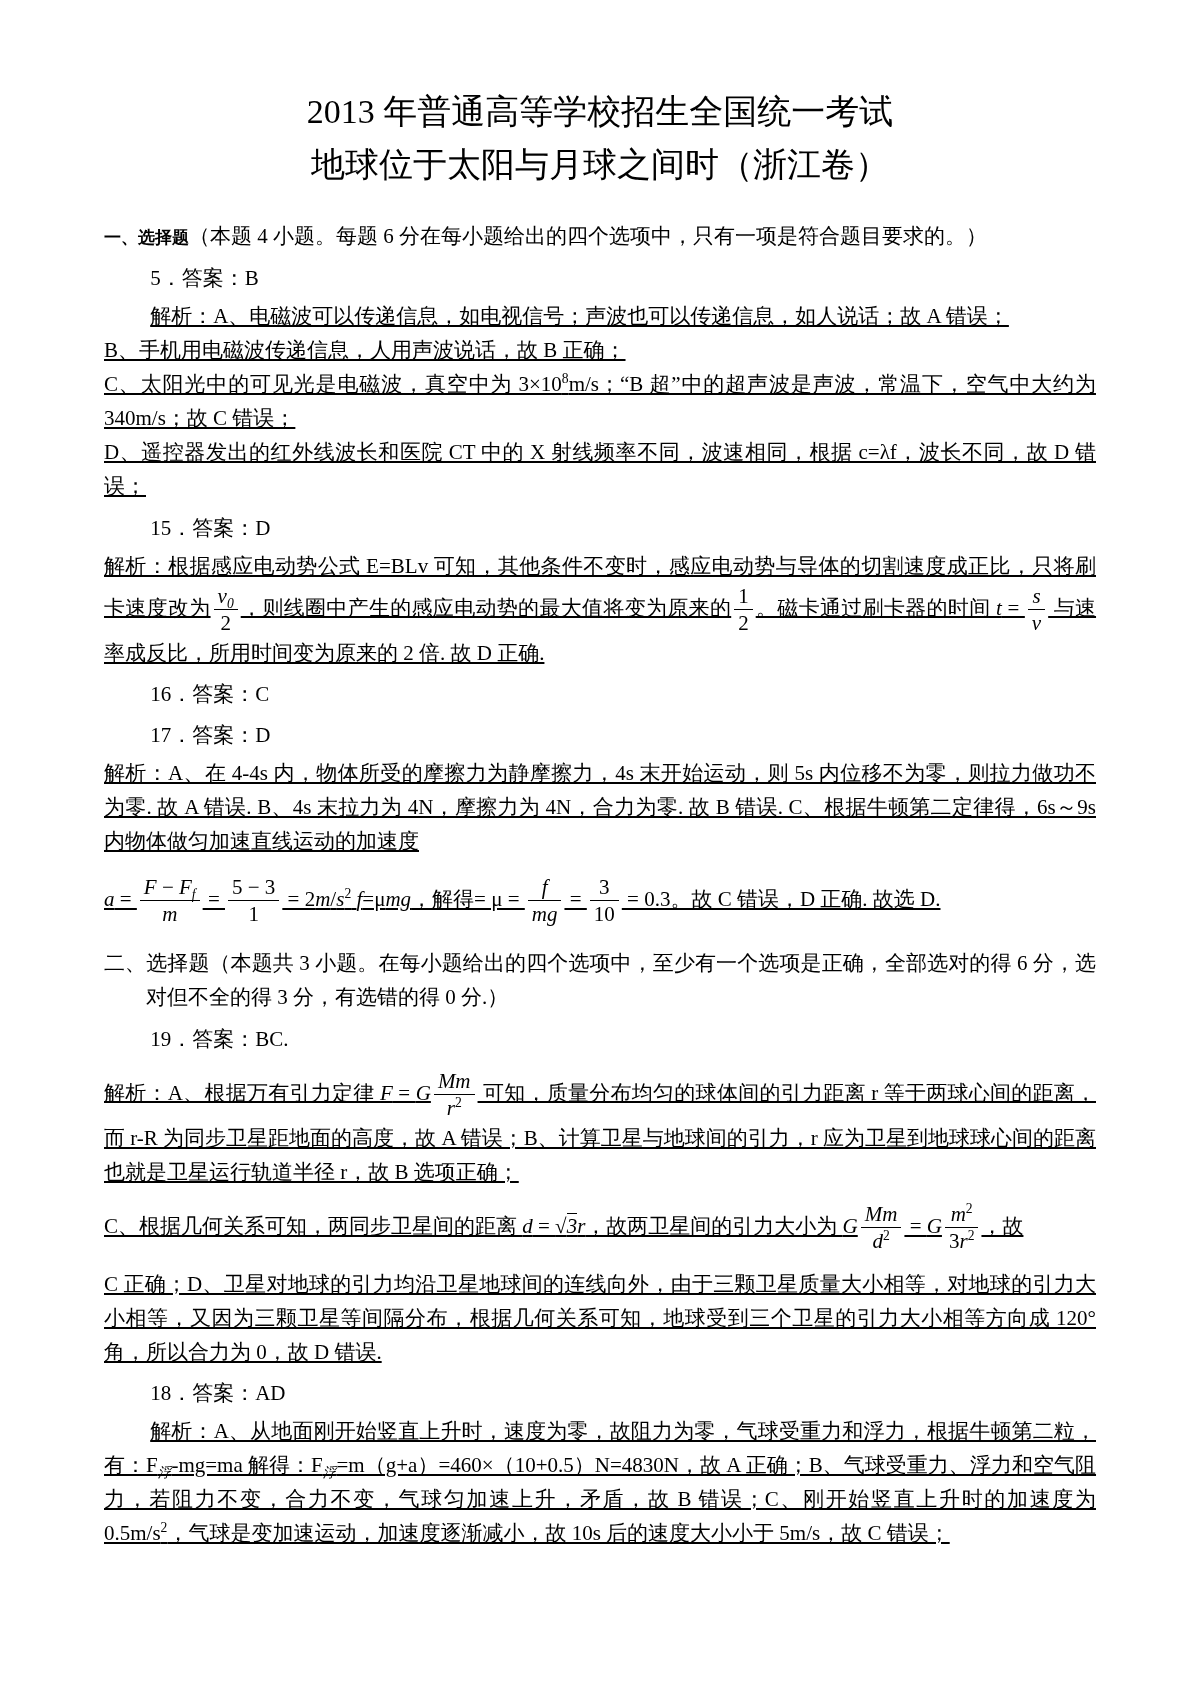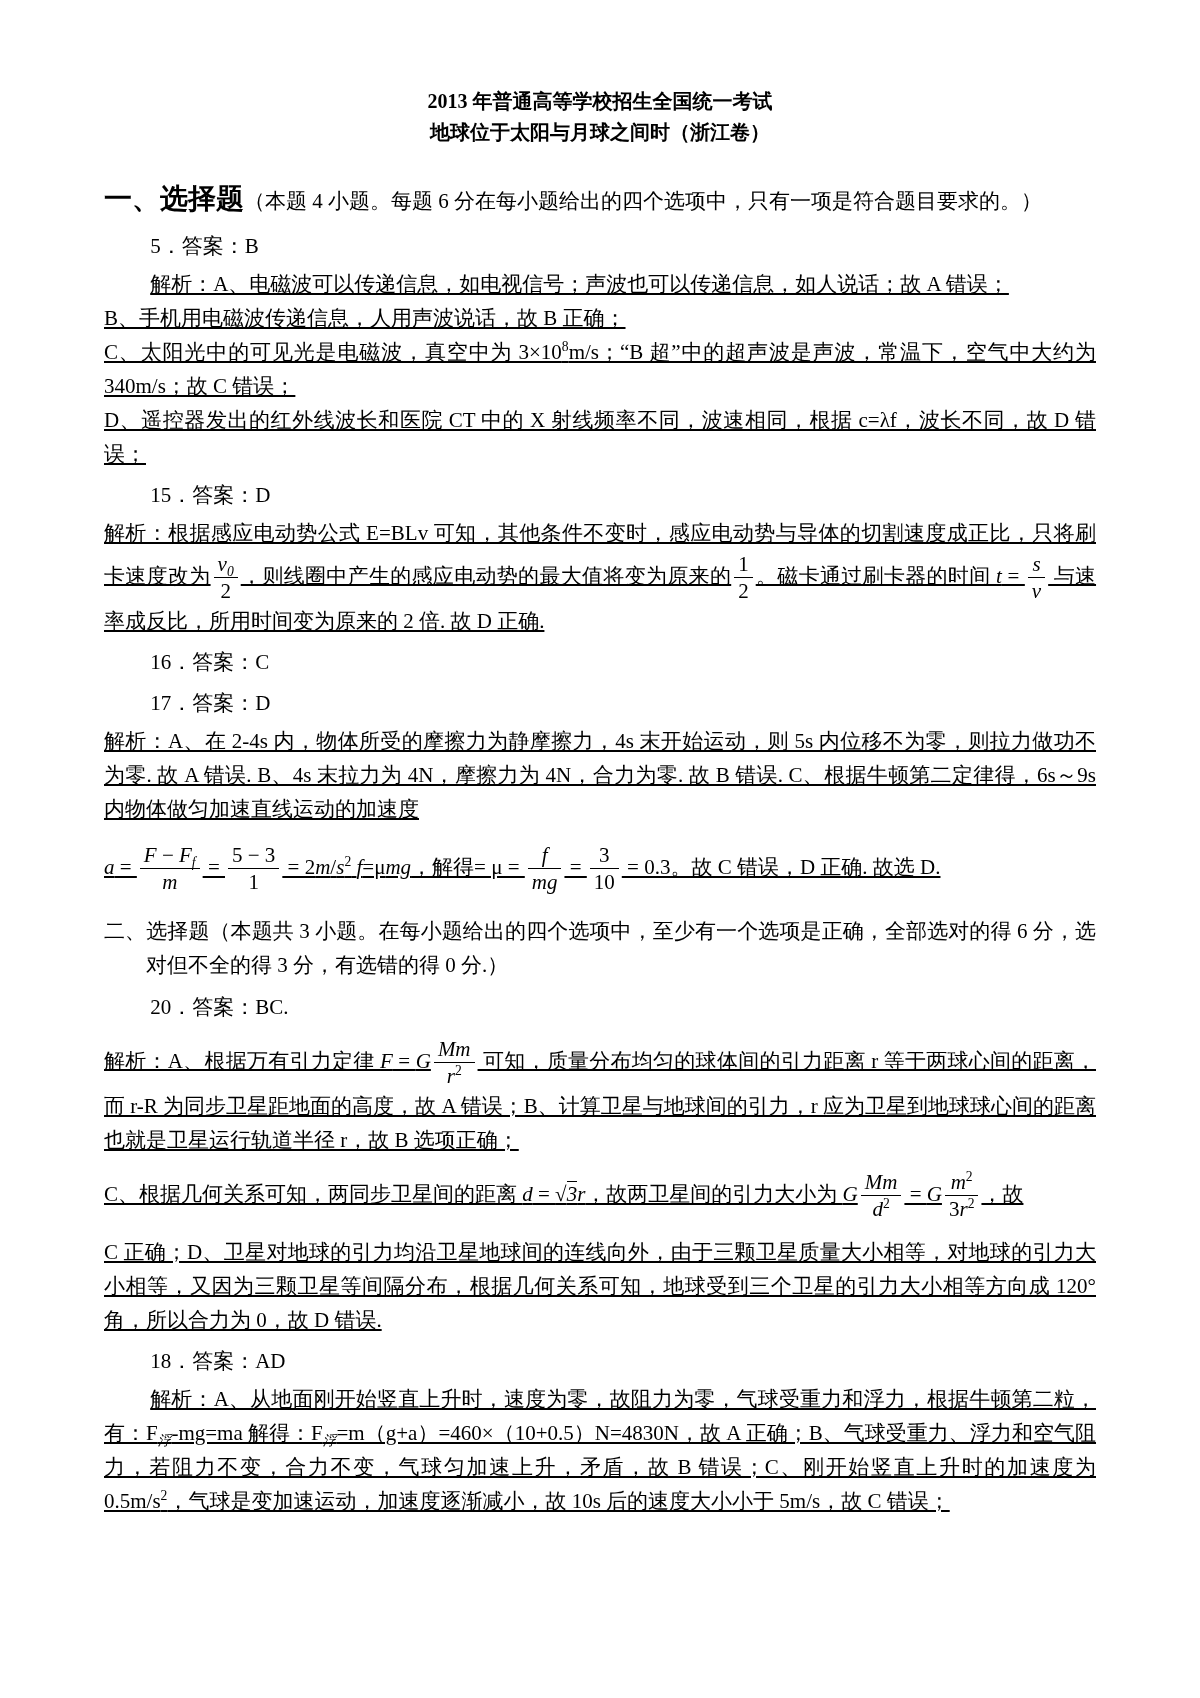--- a/index.html
+++ b/index.html
@@ -10,27 +10,27 @@
     overflow: hidden;
     padding: 86px 104px 40px 104px;
     font-family: "Liberation Serif", "DejaVu Serif", serif;
     font-size: 21px;
     line-height: 1.62;
     color: #000;
     background: #fff;
   }
   .title {
     text-align: center;
-    font-weight: bold;
-    font-size: 20px;
+    font-weight: normal;
+    font-size: 34px;
     line-height: 1.55;
   }
   p { margin: 0; }
   .sec1-heading { margin: 28px 0 8px 0; }
-  .seg-b { font-weight: bold; font-size: 28px; }
+  .seg-b { font-weight: bold; font-size: 17px; }
   .answer { text-indent: 2.2em; margin: 7px 0 4px 0; }
   .para { text-align: justify; text-decoration: underline; }
   .para.indent { text-indent: 2.2em; }
   .formula-line { margin: 16px 0 12px 0; }
   .gap-top { margin-top: 12px; }
   .sec2-heading {
     margin: 18px 0 8px 0;
     padding-left: 2em;
     text-indent: -2em;
     text-align: justify;
@@ -68,26 +68,26 @@
   <p class="para">B、手机用电磁波传递信息，人用声波说话，故 B 正确；</p>
   <p class="para"><span class="seg-t">C、太阳光中的可见光是电磁波，真空中为 3×10</span><span class="seg-sup">8</span><span class="seg-t">m/s；“B 超”中的超声波是声波，常温下，空气中大约为 340m/s；故 C 错误；</span></p>
   <p class="para">D、遥控器发出的红外线波长和医院 CT 中的 X 射线频率不同，波速相同，根据 c=λf，波长不同，故 D 错误；</p>
 
   <p class="answer">15．答案：D</p>
   <p class="para"><span class="seg-t">解析：根据感应电动势公式 E=BLv 可知，其他条件不变时，感应电动势与导体的切割速度成正比，只将刷卡速度改为</span><span class="frac"><span class="num"><span class="seg-i">v</span><span class="seg-sub">0</span></span><span class="den"><span class="seg-t">2</span></span></span><span class="seg-t">，则线圈中产生的感应电动势的最大值将变为原来的</span><span class="frac"><span class="num"><span class="seg-t">1</span></span><span class="den"><span class="seg-t">2</span></span></span><span class="seg-t">。磁卡通过刷卡器的时间 </span><span class="seg-i">t</span><span class="seg-t"> = </span><span class="frac"><span class="num"><span class="seg-i">s</span></span><span class="den"><span class="seg-i">v</span></span></span><span class="seg-t"> 与速率成反比，所用时间变为原来的 2 倍. 故 D 正确.</span></p>
 
   <p class="answer">16．答案：C</p>
 
   <p class="answer">17．答案：D</p>
-  <p class="para">解析：A、在 2-4s 内，物体所受的摩擦力为静摩擦力，4s 末开始运动，则 5s 内位移不为零，则拉力做功不为零. 故 A 错误. B、4s 末拉力为 4N，摩擦力为 4N，合力为零. 故 B 错误. C、根据牛顿第二定律得，6s～9s 内物体做匀加速直线运动的加速度</p>
+  <p class="para">解析：A、在 4-4s 内，物体所受的摩擦力为静摩擦力，4s 末开始运动，则 5s 内位移不为零，则拉力做功不为零. 故 A 错误. B、4s 末拉力为 4N，摩擦力为 4N，合力为零. 故 B 错误. C、根据牛顿第二定律得，6s～9s 内物体做匀加速直线运动的加速度</p>
   <p class="para formula-line"><span class="seg-i">a</span><span class="seg-t"> = </span><span class="frac"><span class="num"><span class="seg-i">F</span><span class="seg-t"> − </span><span class="seg-i">F</span><span class="seg-sub">f</span></span><span class="den"><span class="seg-i">m</span></span></span><span class="seg-t"> = </span><span class="frac"><span class="num"><span class="seg-t">5 − 3</span></span><span class="den"><span class="seg-t">1</span></span></span><span class="seg-t"> = 2</span><span class="seg-i">m</span><span class="seg-t">/</span><span class="seg-i">s</span><span class="seg-sup">2</span><span class="seg-t"> </span><span class="seg-i">f</span><span class="seg-t">=μ</span><span class="seg-i">mg</span><span class="seg-t">，解得= μ = </span><span class="frac"><span class="num"><span class="seg-i">f</span></span><span class="den"><span class="seg-i">mg</span></span></span><span class="seg-t"> = </span><span class="frac"><span class="num"><span class="seg-t">3</span></span><span class="den"><span class="seg-t">10</span></span></span><span class="seg-t"> = 0.3。故 C 错误，D 正确. 故选 D.</span></p>
 
   <p class="sec2-heading">二、选择题（本题共 3 小题。在每小题给出的四个选项中，至少有一个选项是正确，全部选对的得 6 分，选对但不全的得 3 分，有选错的得 0 分.）</p>
 
-  <p class="answer">20．答案：BC.</p>
+  <p class="answer">19．答案：BC.</p>
   <p class="para gap-top"><span class="seg-t">解析：A、根据万有引力定律 </span><span class="seg-i">F</span><span class="seg-t"> = </span><span class="seg-i">G</span><span class="frac"><span class="num"><span class="seg-i">Mm</span></span><span class="den"><span class="seg-i">r</span><span class="seg-sup">2</span></span></span><span class="seg-t"> 可知，质量分布均匀的球体间的引力距离 r 等于两球心间的距离，而 r-R 为同步卫星距地面的高度，故 A 错误；B、计算卫星与地球间的引力，r 应为卫星到地球球心间的距离也就是卫星运行轨道半径 r，故 B 选项正确；</span></p>
   <p class="para gap-top"><span class="seg-t">C、根据几何关系可知，两同步卫星间的距离 </span><span class="seg-i">d</span><span class="seg-t"> = </span><span class="sqrt"><span class="sqrt-sign">√</span><span class="radicand"><span class="seg-t">3</span></span></span><span class="seg-i">r</span><span class="seg-t">，故两卫星间的引力大小为 </span><span class="seg-i">G</span><span class="frac"><span class="num"><span class="seg-i">Mm</span></span><span class="den"><span class="seg-i">d</span><span class="seg-sup">2</span></span></span><span class="seg-t"> = </span><span class="seg-i">G</span><span class="frac"><span class="num"><span class="seg-i">m</span><span class="seg-sup">2</span></span><span class="den"><span class="seg-t">3</span><span class="seg-i">r</span><span class="seg-sup">2</span></span></span><span class="seg-t">，故</span></p>
   <p class="para gap-top">C 正确；D、卫星对地球的引力均沿卫星地球间的连线向外，由于三颗卫星质量大小相等，对地球的引力大小相等，又因为三颗卫星等间隔分布，根据几何关系可知，地球受到三个卫星的引力大小相等方向成 120°角，所以合力为 0，故 D 错误.</p>
 
   <p class="answer">18．答案：AD</p>
   <p class="para indent"><span class="seg-t">解析：A、从地面刚开始竖直上升时，速度为零，故阻力为零，气球受重力和浮力，根据牛顿第二粒，有：F</span><span class="seg-sub">浮</span><span class="seg-t">-mg=ma 解得：F</span><span class="seg-sub">浮</span><span class="seg-t">=m（g+a）=460×（10+0.5）N=4830N，故 A 正确；B、气球受重力、浮力和空气阻力，若阻力不变，合力不变，气球匀加速上升，矛盾，故 B 错误；C、刚开始竖直上升时的加速度为 0.5m/s</span><span class="seg-sup">2</span><span class="seg-t">，气球是变加速运动，加速度逐渐减小，故 10s 后的速度大小小于 5m/s，故 C 错误；</span></p>
 
 </div>
 
 </body></html>

